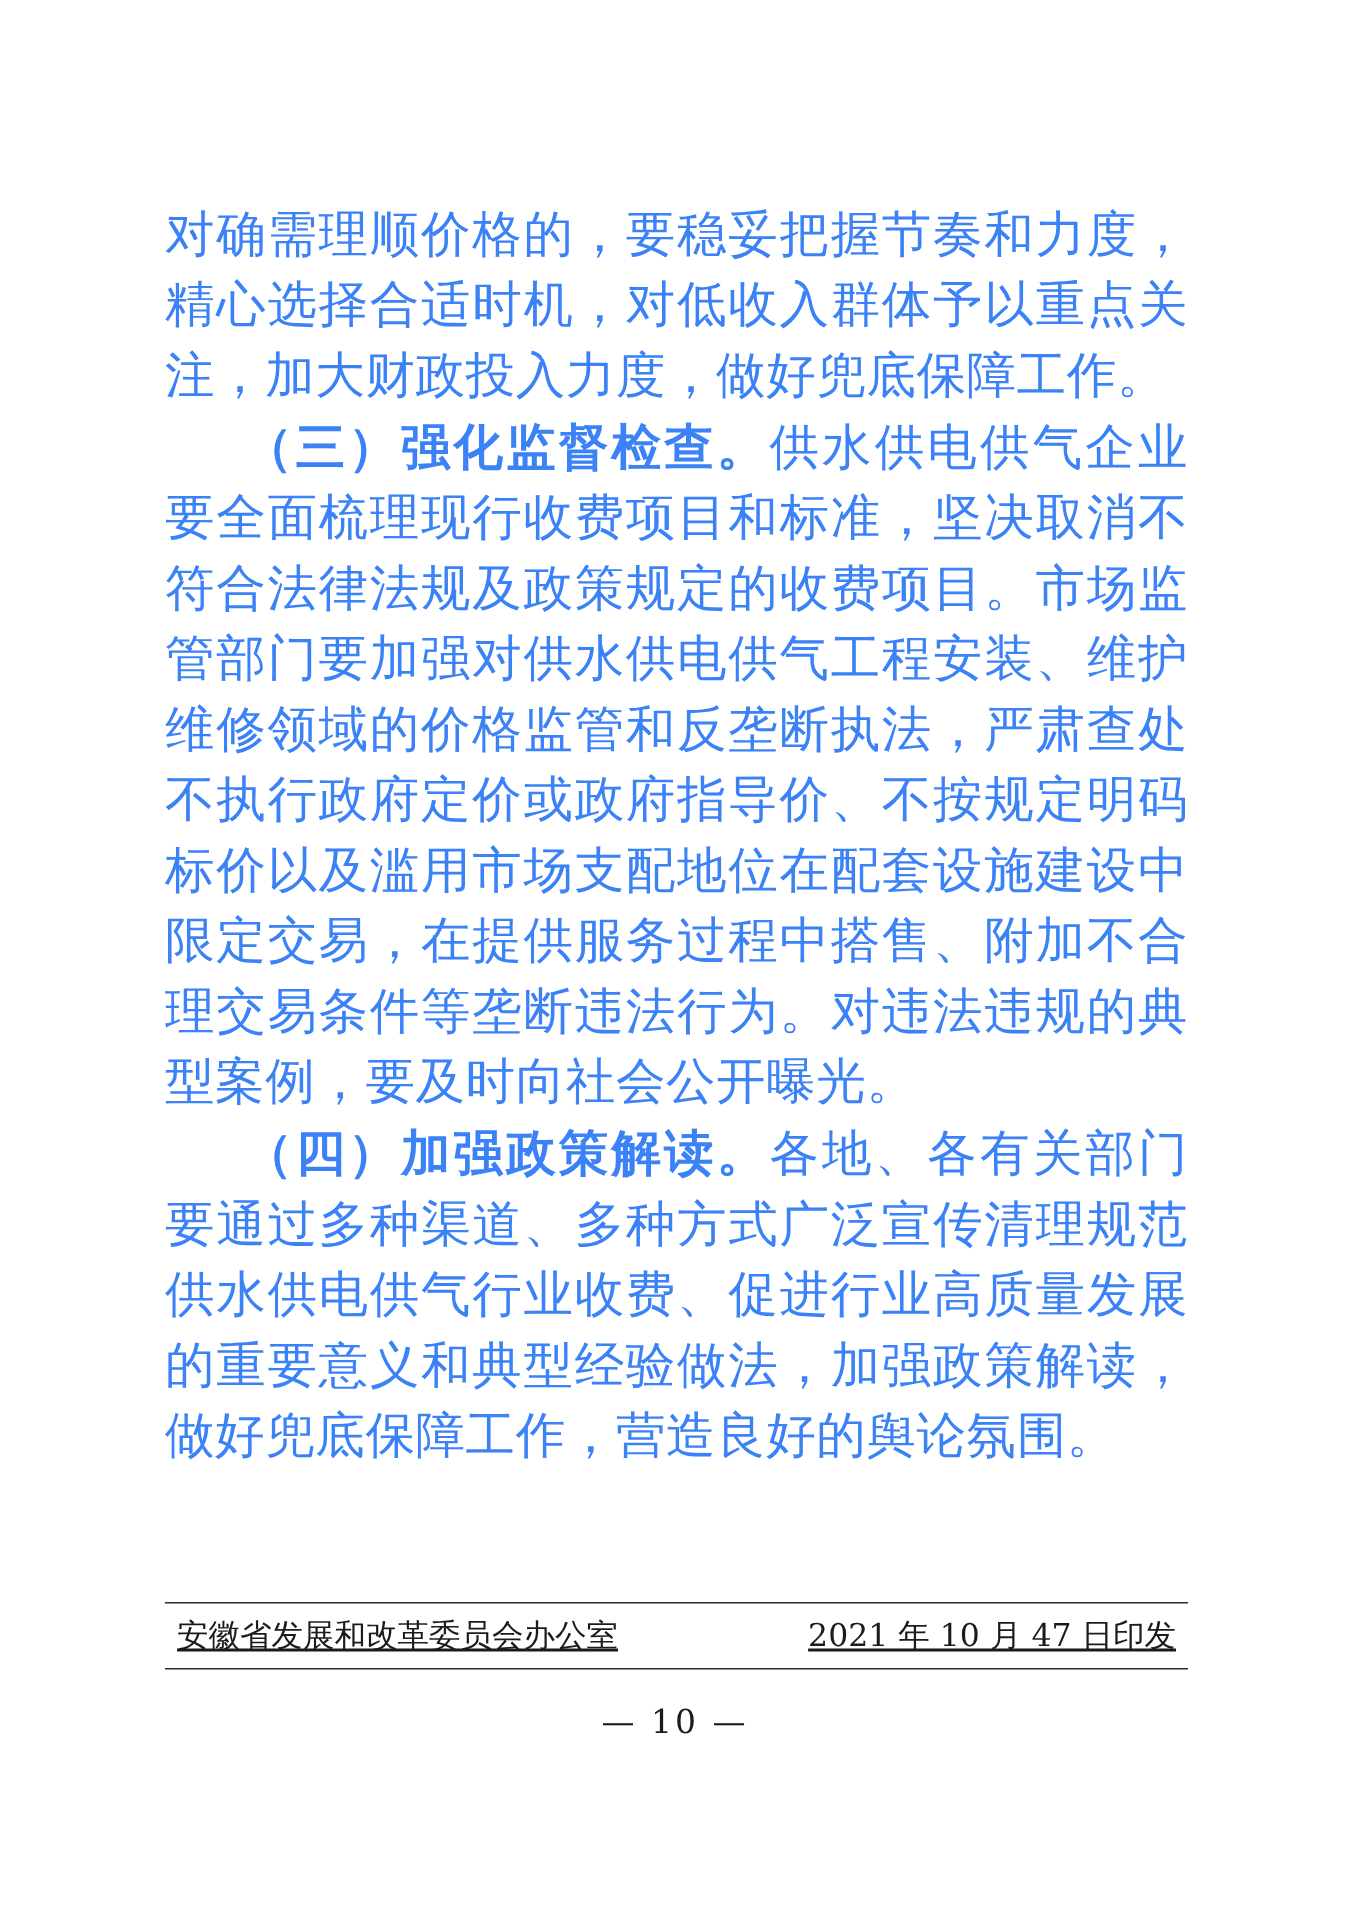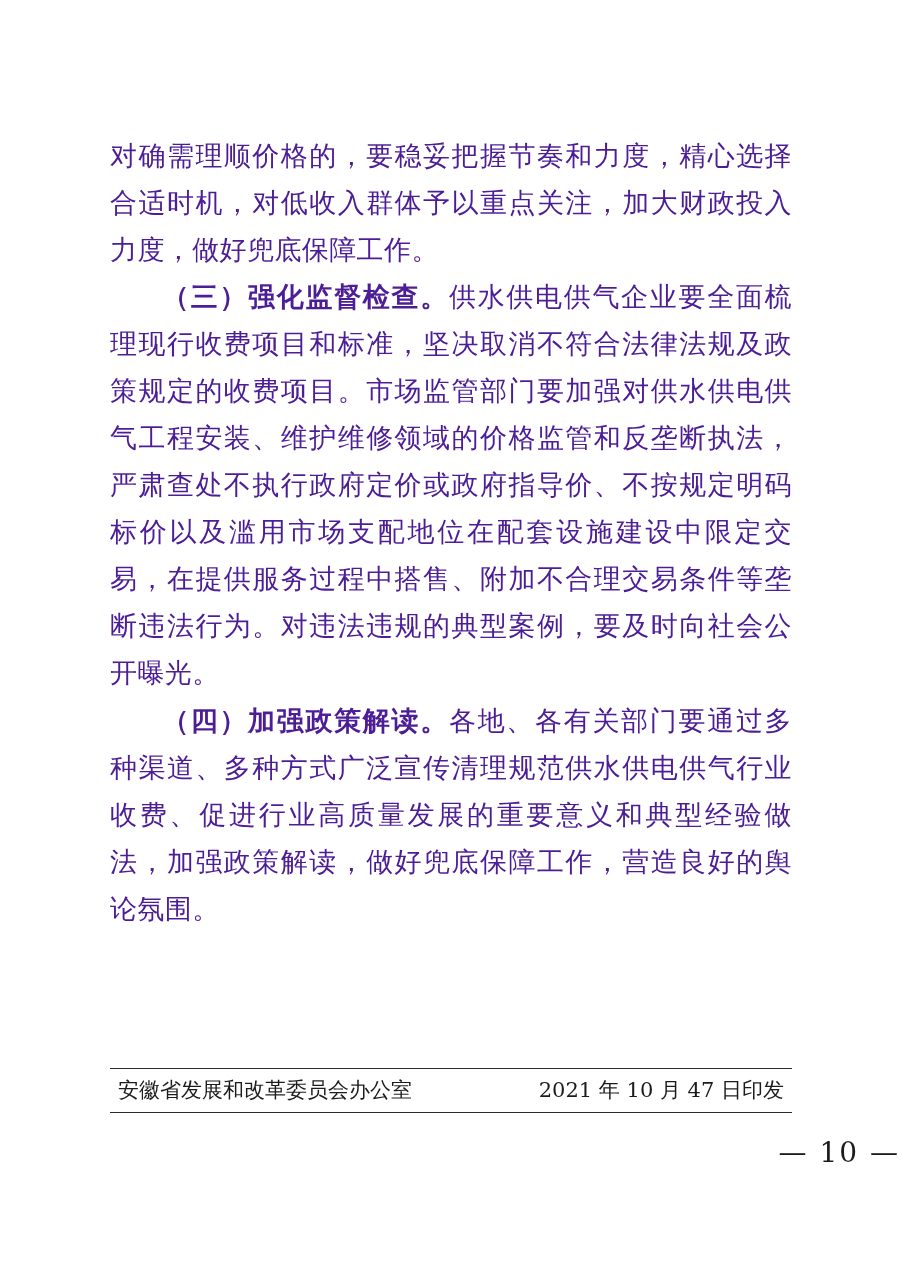--- a/index.html
+++ b/index.html
@@ -23,31 +23,30 @@
     height: 1272px;
     background: #ffffff;
   }
   .content {
     position: absolute;
     left: 110px;
     top: 132px;
     width: 682px;
   }
   .para {
-    font-size: 27px;
+    font-size: 33px;
     line-height: 47px;
     text-align: justify;
     text-justify: inter-ideograph;
     letter-spacing: 0.4px;
     margin: 0 0 0 0;
-    color: #4c1d95;
+    color: #3b82f6;
   }
   .para + .para {
     margin-top: 1px;
-    font-family: Liberation Serif, serif;
   }
   .indent {
     text-indent: 52px;
   }
   .bold-lead {
     font-weight: 700;
   }
   .footer-rule {
     position: absolute;
     left: 110px;
@@ -60,20 +59,21 @@
     position: absolute;
     left: 110px;
     top: 1073px;
     width: 682px;
     display: flex;
     align-items: center;
     justify-content: space-between;
     font-size: 21px;
     line-height: 34px;
     color: #1b1b1b;
+    text-decoration: underline;
   }
   .footer-left {
     padding-left: 8px;
     white-space: nowrap;
   }
   .footer-right {
     padding-right: 8px;
     white-space: nowrap;
   }
   .footer-rule-bottom {
@@ -82,22 +82,22 @@
     top: 1112px;
     width: 682px;
     height: 0;
     border-top: 1.2px solid #2b2b2b;
   }
   .page-number {
     position: absolute;
     left: 0;
     top: 1136px;
     width: 900px;
-    text-align: right;
-    font-size: 28px;
+    text-align: center;
+    font-size: 22px;
     letter-spacing: 2px;
     color: #1b1b1b;
   }
 </style>
 </head>
 <body>
 
 <div class="page">
 
   <div class="content">

